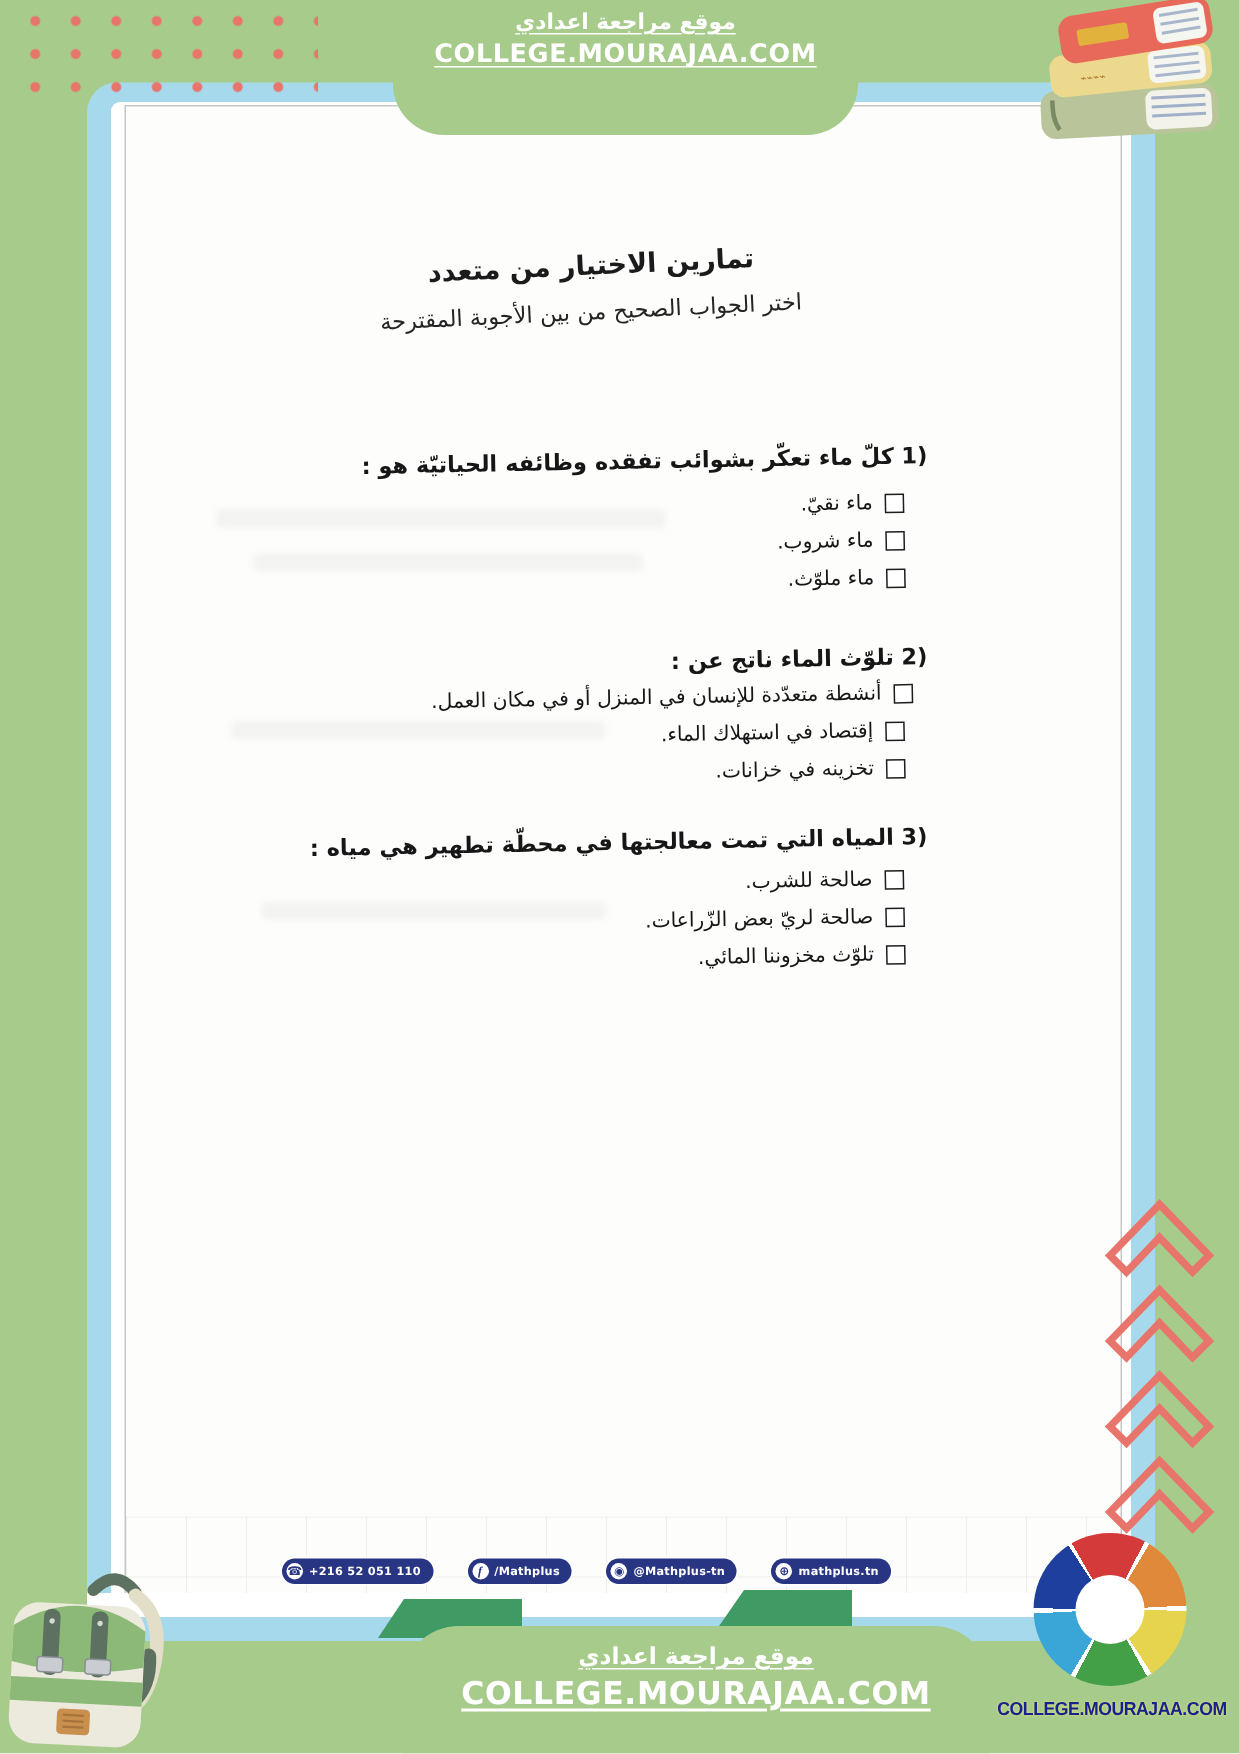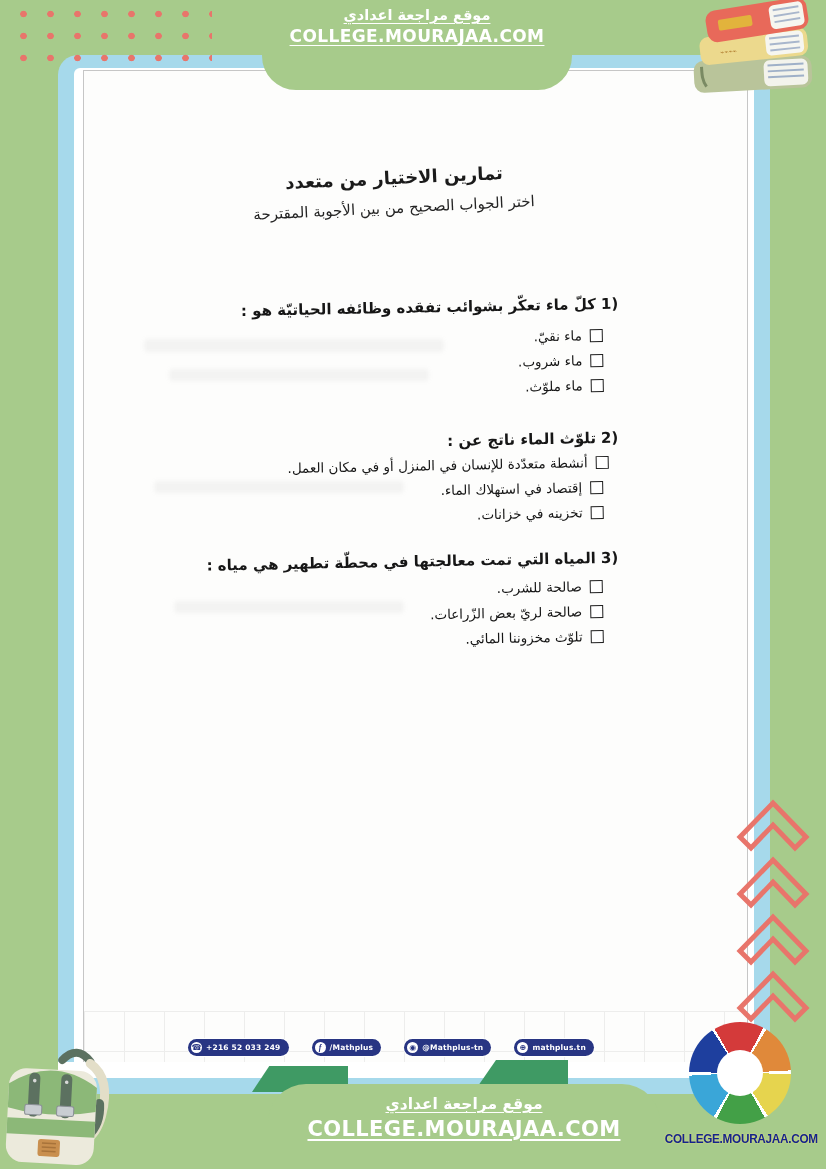--- a/index.html
+++ b/index.html
@@ -168,21 +168,21 @@
         <span class="checkbox"></span>
         <span>تلوّث مخزوننا المائي.</span>
       </div>
     </div>
 
     <div class="grid-strip"></div>
 
     <div class="badges">
       <div class="badge">
         <span class="ic">☎</span>
-        <span class="lb">+216 52 033 249</span>
+        <span class="lb">+216 52 051 110</span>
       </div>
       <div class="badge">
         <span class="ic" style="font-family:'Liberation Serif',serif;font-style:italic">f</span>
         <span class="lb">/Mathplus</span>
       </div>
       <div class="badge">
         <span class="ic">◉</span>
         <span class="lb">@Mathplus-tn</span>
       </div>
       <div class="badge">

